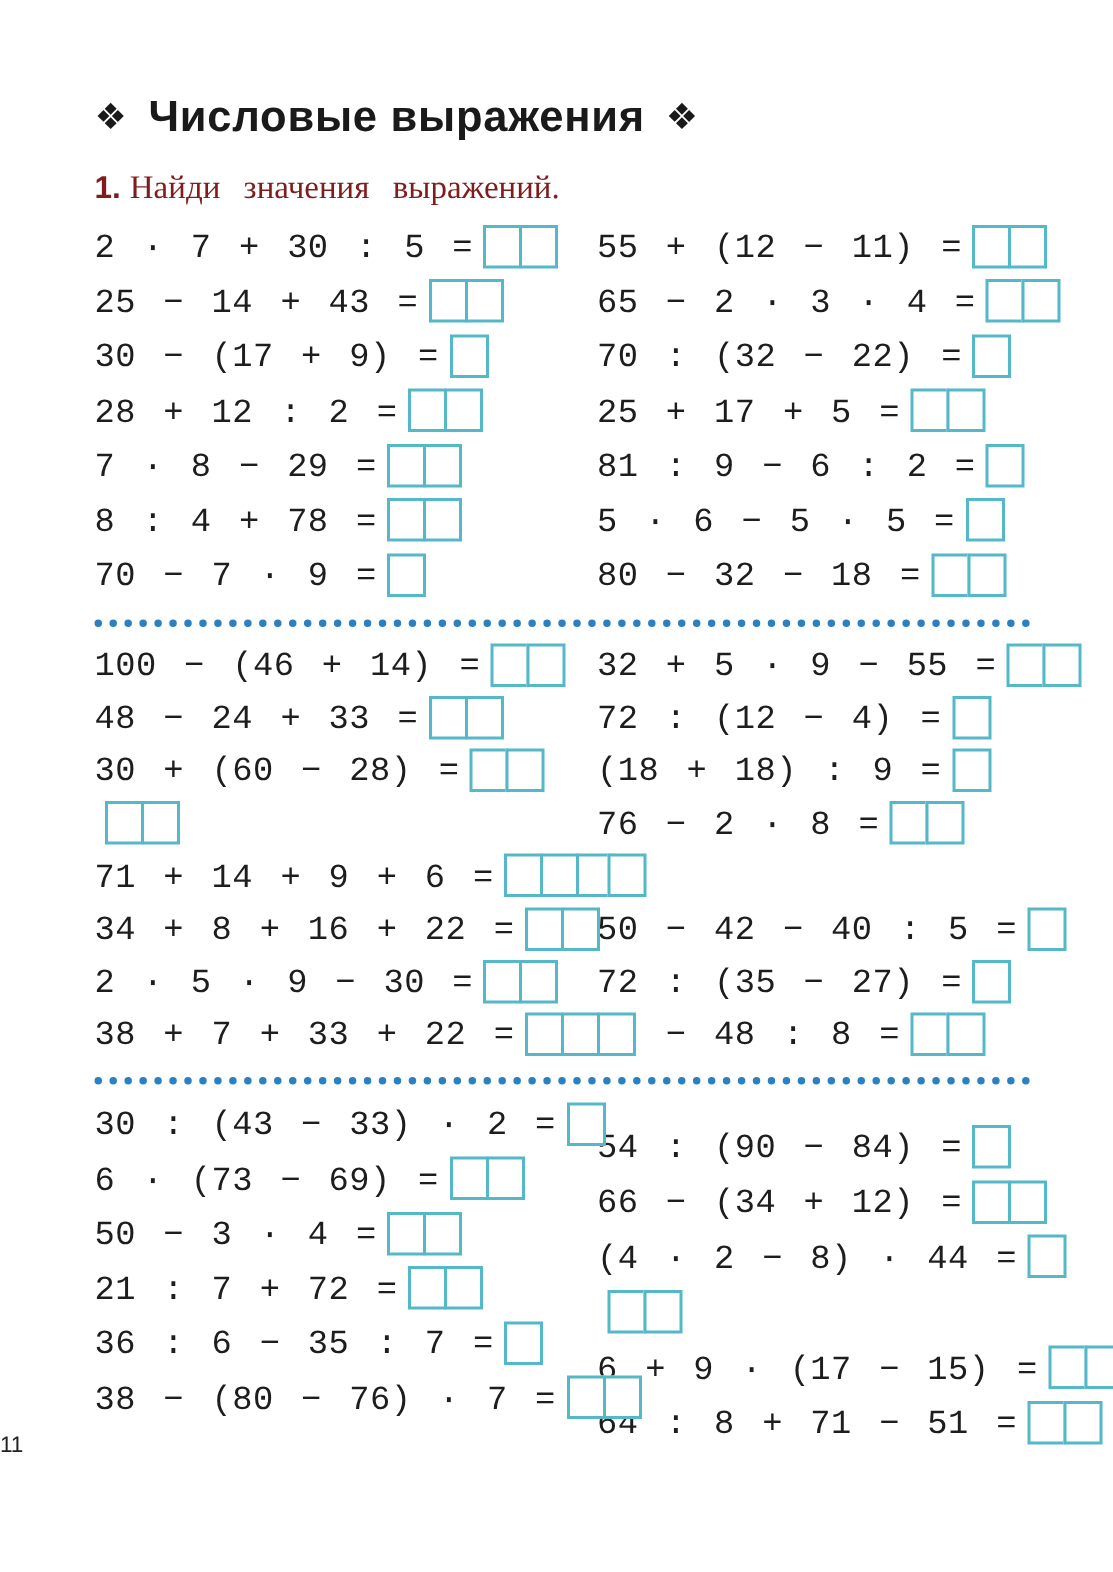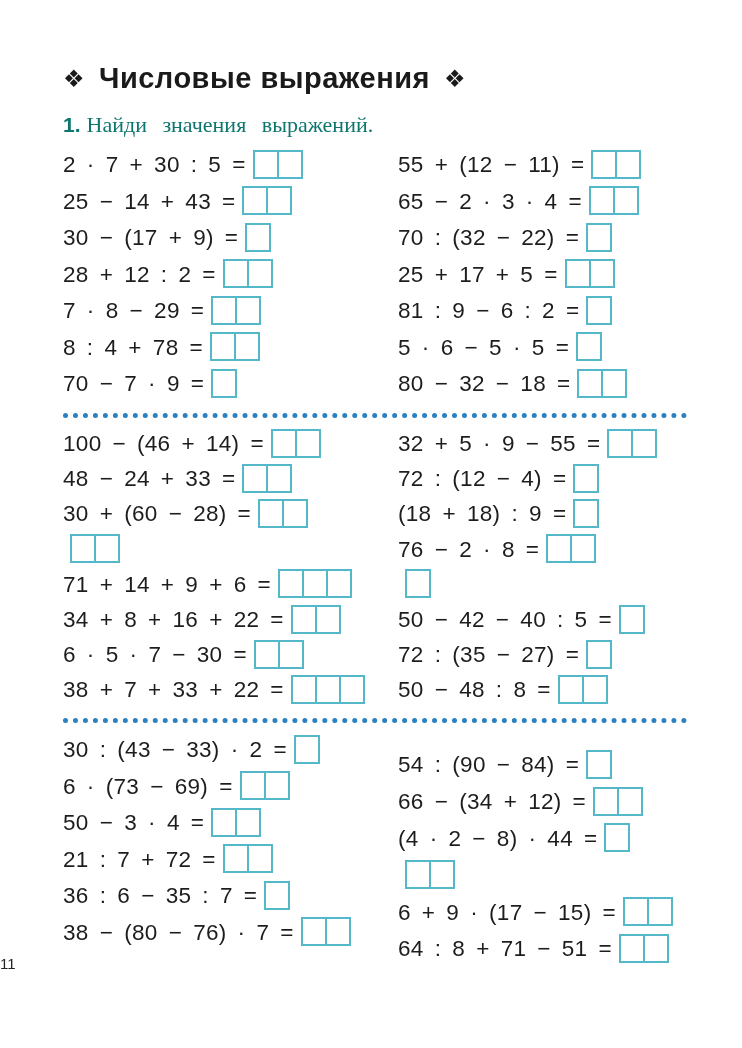--- a/index.html
+++ b/index.html
@@ -33,32 +33,33 @@
     position:relative;
     top:-1px;
   }
   .title .orn.left{margin-right:14px;}
   .title .orn.right{margin-left:14px;}
   .instruction{
     margin-top:17px;
     font-family:"Liberation Serif",serif;
     font-size:22px;
     word-spacing:10px;
-    color:#0f766e;
+    color:#7f1d1d;
   }
   .instruction .num{
     font-family:"Liberation Sans",sans-serif;
     font-weight:bold;
     font-size:21px;
     margin-right:6px;
   }
   .block{
     display:grid;
     grid-template-columns:335px 1fr;
     margin-top:9px;
+    font-family:Liberation Mono, monospace;
   }
   .row{
     display:flex;
     align-items:center;
     height:36.5px;
   }
   .block[data-block="1"] .row{height:35.2px;}
   .block[data-block="2"] .row{height:36.5px;}
   .block[data-block="2"] .col[data-col="right"]{padding-top:15px;}
   .block[data-block="2"] .col[data-col="right"] .row{height:36.8px;}
@@ -248,21 +249,21 @@
           </span>
         </div>
         <div class="row">
           <span class="expr">34 + 8 + 16 + 22 =</span>
           <span class="boxes">
             <span class="cell"></span>
             <span class="cell"></span>
           </span>
         </div>
         <div class="row">
-          <span class="expr">6 · 5 · 7 − 30 =</span>
+          <span class="expr">2 · 5 · 9 − 30 =</span>
           <span class="boxes">
             <span class="cell"></span>
             <span class="cell"></span>
           </span>
         </div>
         <div class="row">
           <span class="expr">38 + 7 + 33 + 22 =</span>
           <span class="boxes">
             <span class="cell"></span>
             <span class="cell"></span>

